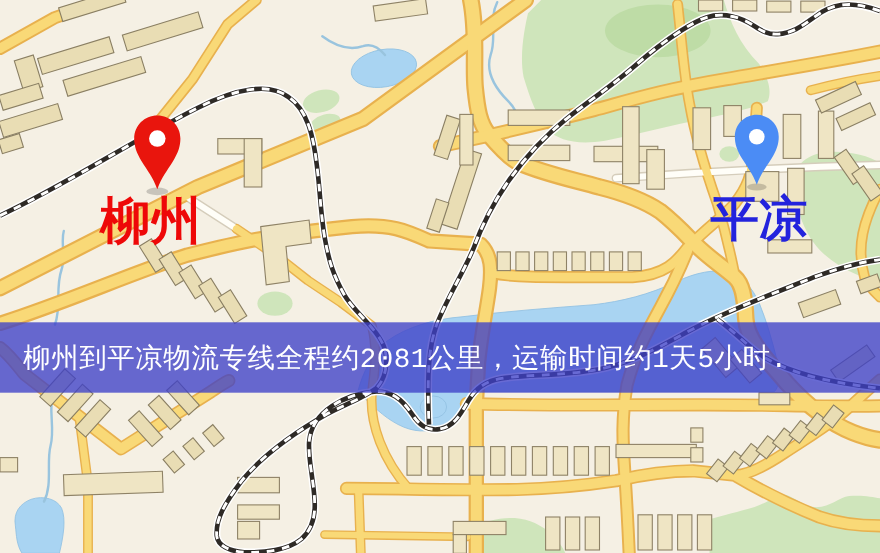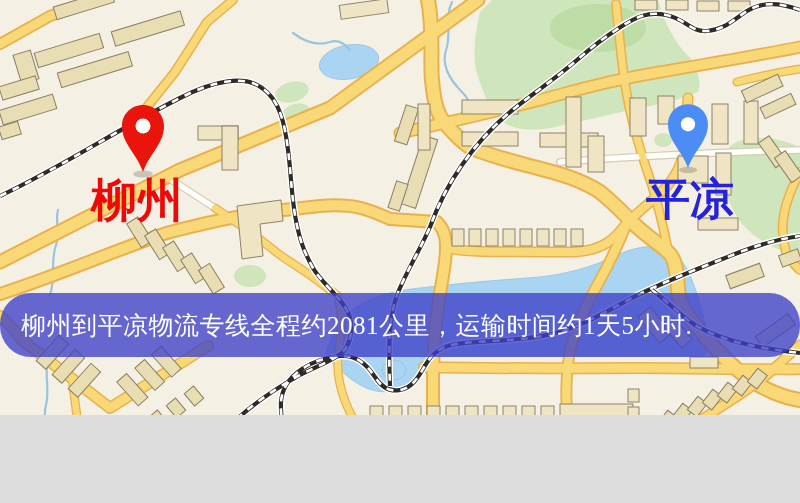--- a/index.html
+++ b/index.html
@@ -1,36 +1,36 @@
 <!DOCTYPE html>
 <html><head>
 <meta charset="utf-8">
 <style>
   html,body{margin:0;padding:0;background:#ddd;}
-  .stage{position:relative;width:800px;height:415px;overflow:hidden;
-         font-family:Liberation Serif, serif;background:#f5f0e4;}
+  .stage{position:relative;width:800px;height:503px;overflow:hidden;
+         font-family:Liberation Mono, monospace;background:#f5f0e4;}
   .stage svg{position:absolute;left:0;top:0;display:block;}
   
   .g-park{fill:#cfe5bb;stroke:none;}
   .g-park-dark{fill:#bedca6;}
   .water{fill:#a9d4f2;stroke:#93c2e2;stroke-width:.8;}
   .stream{fill:none;stroke:#99c4de;stroke-width:2.2;stroke-linecap:round;}
   .rd-c{fill:none;stroke:#e8b14e;stroke-linecap:round;stroke-linejoin:round;}
   .rd-f{fill:none;stroke:#f9d977;stroke-linecap:round;stroke-linejoin:round;}
   .rw-c{fill:none;stroke:#d5cdbb;stroke-linecap:round;}
   .rw-f{fill:none;stroke:#fffef8;stroke-linecap:round;}
   .rail-halo{fill:none;stroke:#ffffff;stroke-width:7;}
   .rail-base{fill:none;stroke:#2e2a26;stroke-width:4.2;}
   .rail-dash{fill:none;stroke:#ffffff;stroke-width:2.6;stroke-dasharray:7 7;}
   .bld{fill:#efe5c4;stroke:#8e8266;stroke-width:1;}
   .bld2{fill:#e9ddb4;stroke:#8a7f63;stroke-width:1;}
   .pin-hole{fill:#ffffff;}
   .city-label{font-weight:bold;text-anchor:middle;}
   .banner{position:absolute;left:0;top:293px;width:800px;height:64px;
-          background:rgba(62,64,200,0.78);display:flex;align-items:center;border-radius:31px;}
+          background:rgba(62,64,200,0.78);display:flex;align-items:center;}
   .banner span{color:#ffffff;font-size:25px;letter-spacing:.5px;padding-left:21px;
                white-space:nowrap;}
 </style>
 </head>
 <body>
 
 <div class="stage">
 <svg width="800" height="503" viewBox="0 0 800 503">
 
   <rect x="0" y="0" width="800" height="503" fill="#f5f0e4"></rect>

